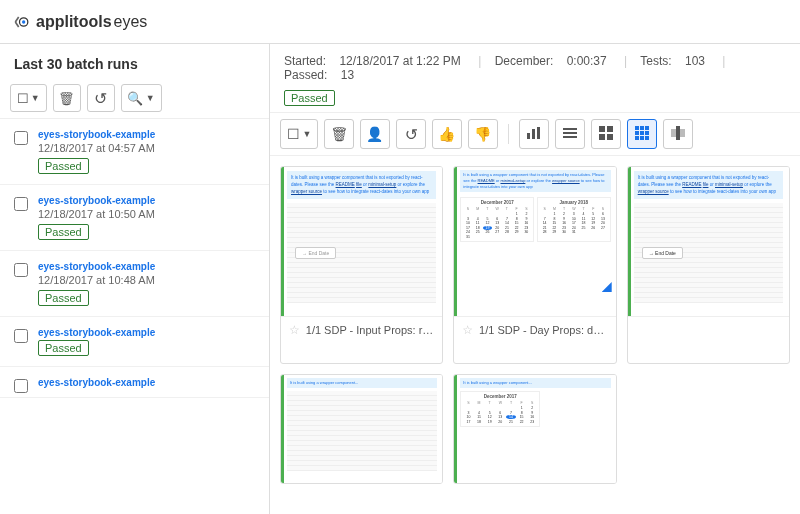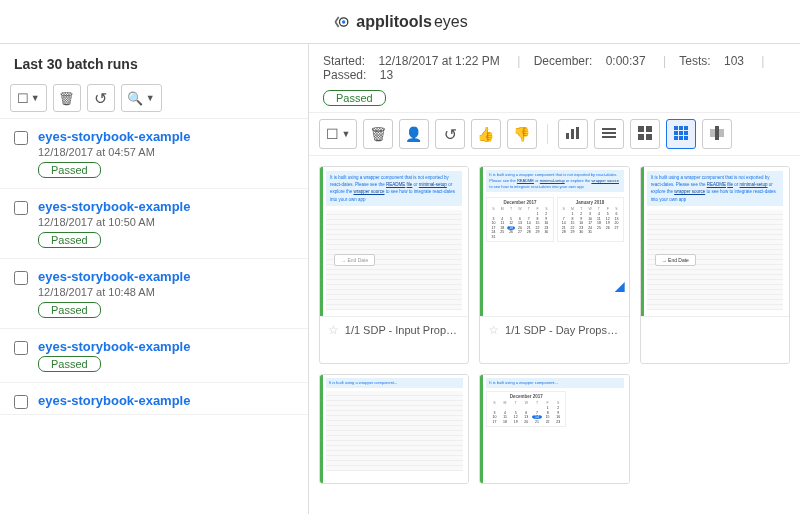--- a/index.html
+++ b/index.html
@@ -6,21 +6,20 @@
     body { font-family: Arial, sans-serif; font-size: 13px; color: #333; background: #fff; width: 800px; height: 514px; overflow: hidden; }
 
     
     .header {
       background: #fff;
       border-bottom: 1px solid #ddd;
       padding: 8px 12px;
       display: flex;
       align-items: center;
       height: 44px;
-      justify-content: center;
     }
     .logo {
       display: flex;
       align-items: center;
       gap: 2px;
     }
     .logo-applitools {
       font-weight: bold;
       font-size: 16px;
       color: #333;
@@ -31,21 +30,21 @@
     }
 
     
     .main-layout {
       display: flex;
       height: calc(514px - 44px);
     }
 
     
     .sidebar {
-      width: 309px;
+      width: 270px;
       border-right: 1px solid #ddd;
       display: flex;
       flex-direction: column;
       flex-shrink: 0;
     }
     .sidebar-header {
       padding: 12px 14px 4px;
     }
     .sidebar-title {
       font-weight: bold;
@@ -99,35 +98,35 @@
     .sidebar-item-checkbox {
       margin-top: 2px;
       width: 14px;
       height: 14px;
       flex-shrink: 0;
     }
     .sidebar-item-content { flex: 1; }
     .sidebar-item-name {
       font-weight: bold;
       color: #1a73e8;
-      font-size: 13px;
+      font-size: 10px;
       margin-bottom: 2px;
     }
     .sidebar-item-date {
       color: #666;
       font-size: 11px;
       margin-bottom: 4px;
     }
     .badge-passed {
       display: inline-block;
       border: 1px solid #2e7d32;
       color: #2e7d32;
       font-size: 11px;
-      padding: 1px 12px;
-      border-radius: 7px;
+      padding: 1px 6px;
+      border-radius: 2px;
     }
 
     
     .content-area {
       flex: 1;
       display: flex;
       flex-direction: column;
       overflow: hidden;
     }
     .content-header {

